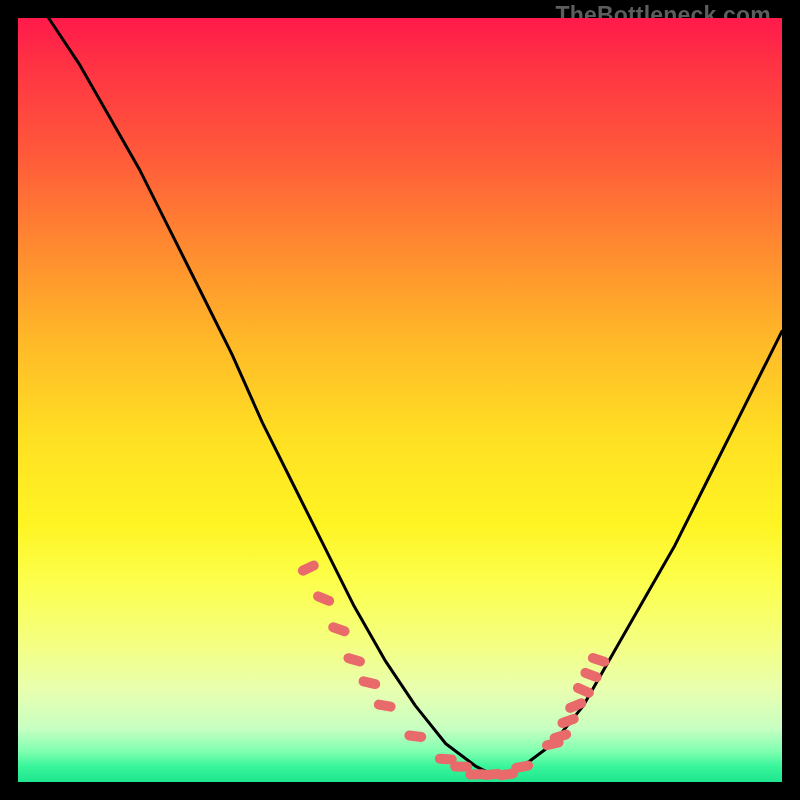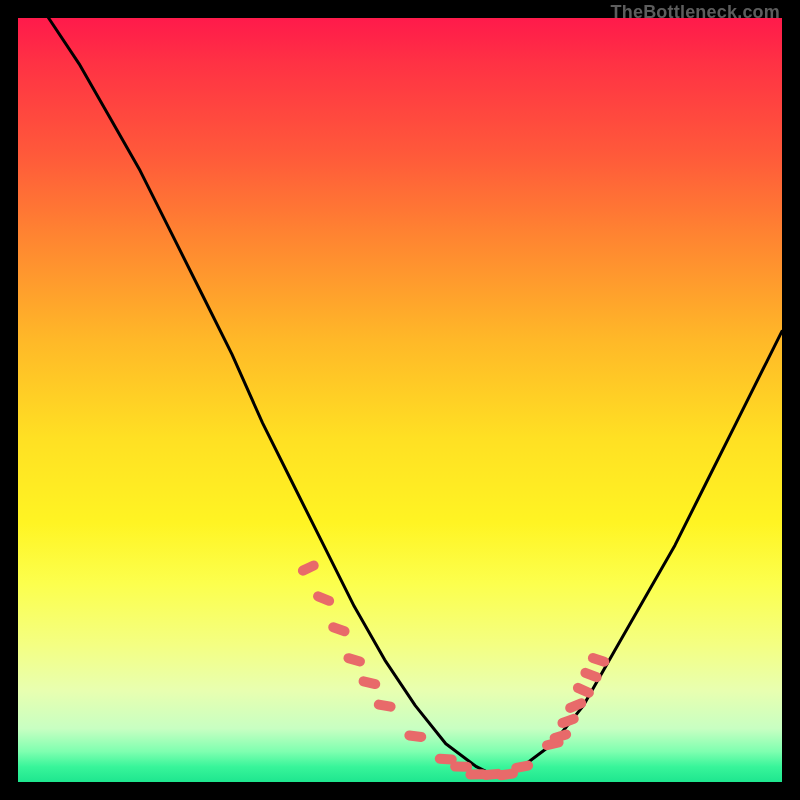--- a/index.html
+++ b/index.html
@@ -45,23 +45,23 @@
     position: absolute;
     left: 0;
     top: 0;
     width: 764px;
     height: 764px;
     overflow: visible;
   }
   .attrib {
     position: absolute;
     top: 2px;
-    right: 20px;
+    right: 29px;
     color: #5d5d5d;
-    font-size: 18px;
+    font-size: 23px;
     font-weight: 600;
     letter-spacing: 0.2px;
   }
 </style>
 </head>
 <body>
 
 <div class="stage">
   <div class="attrib">TheBottleneck.com</div>
 

